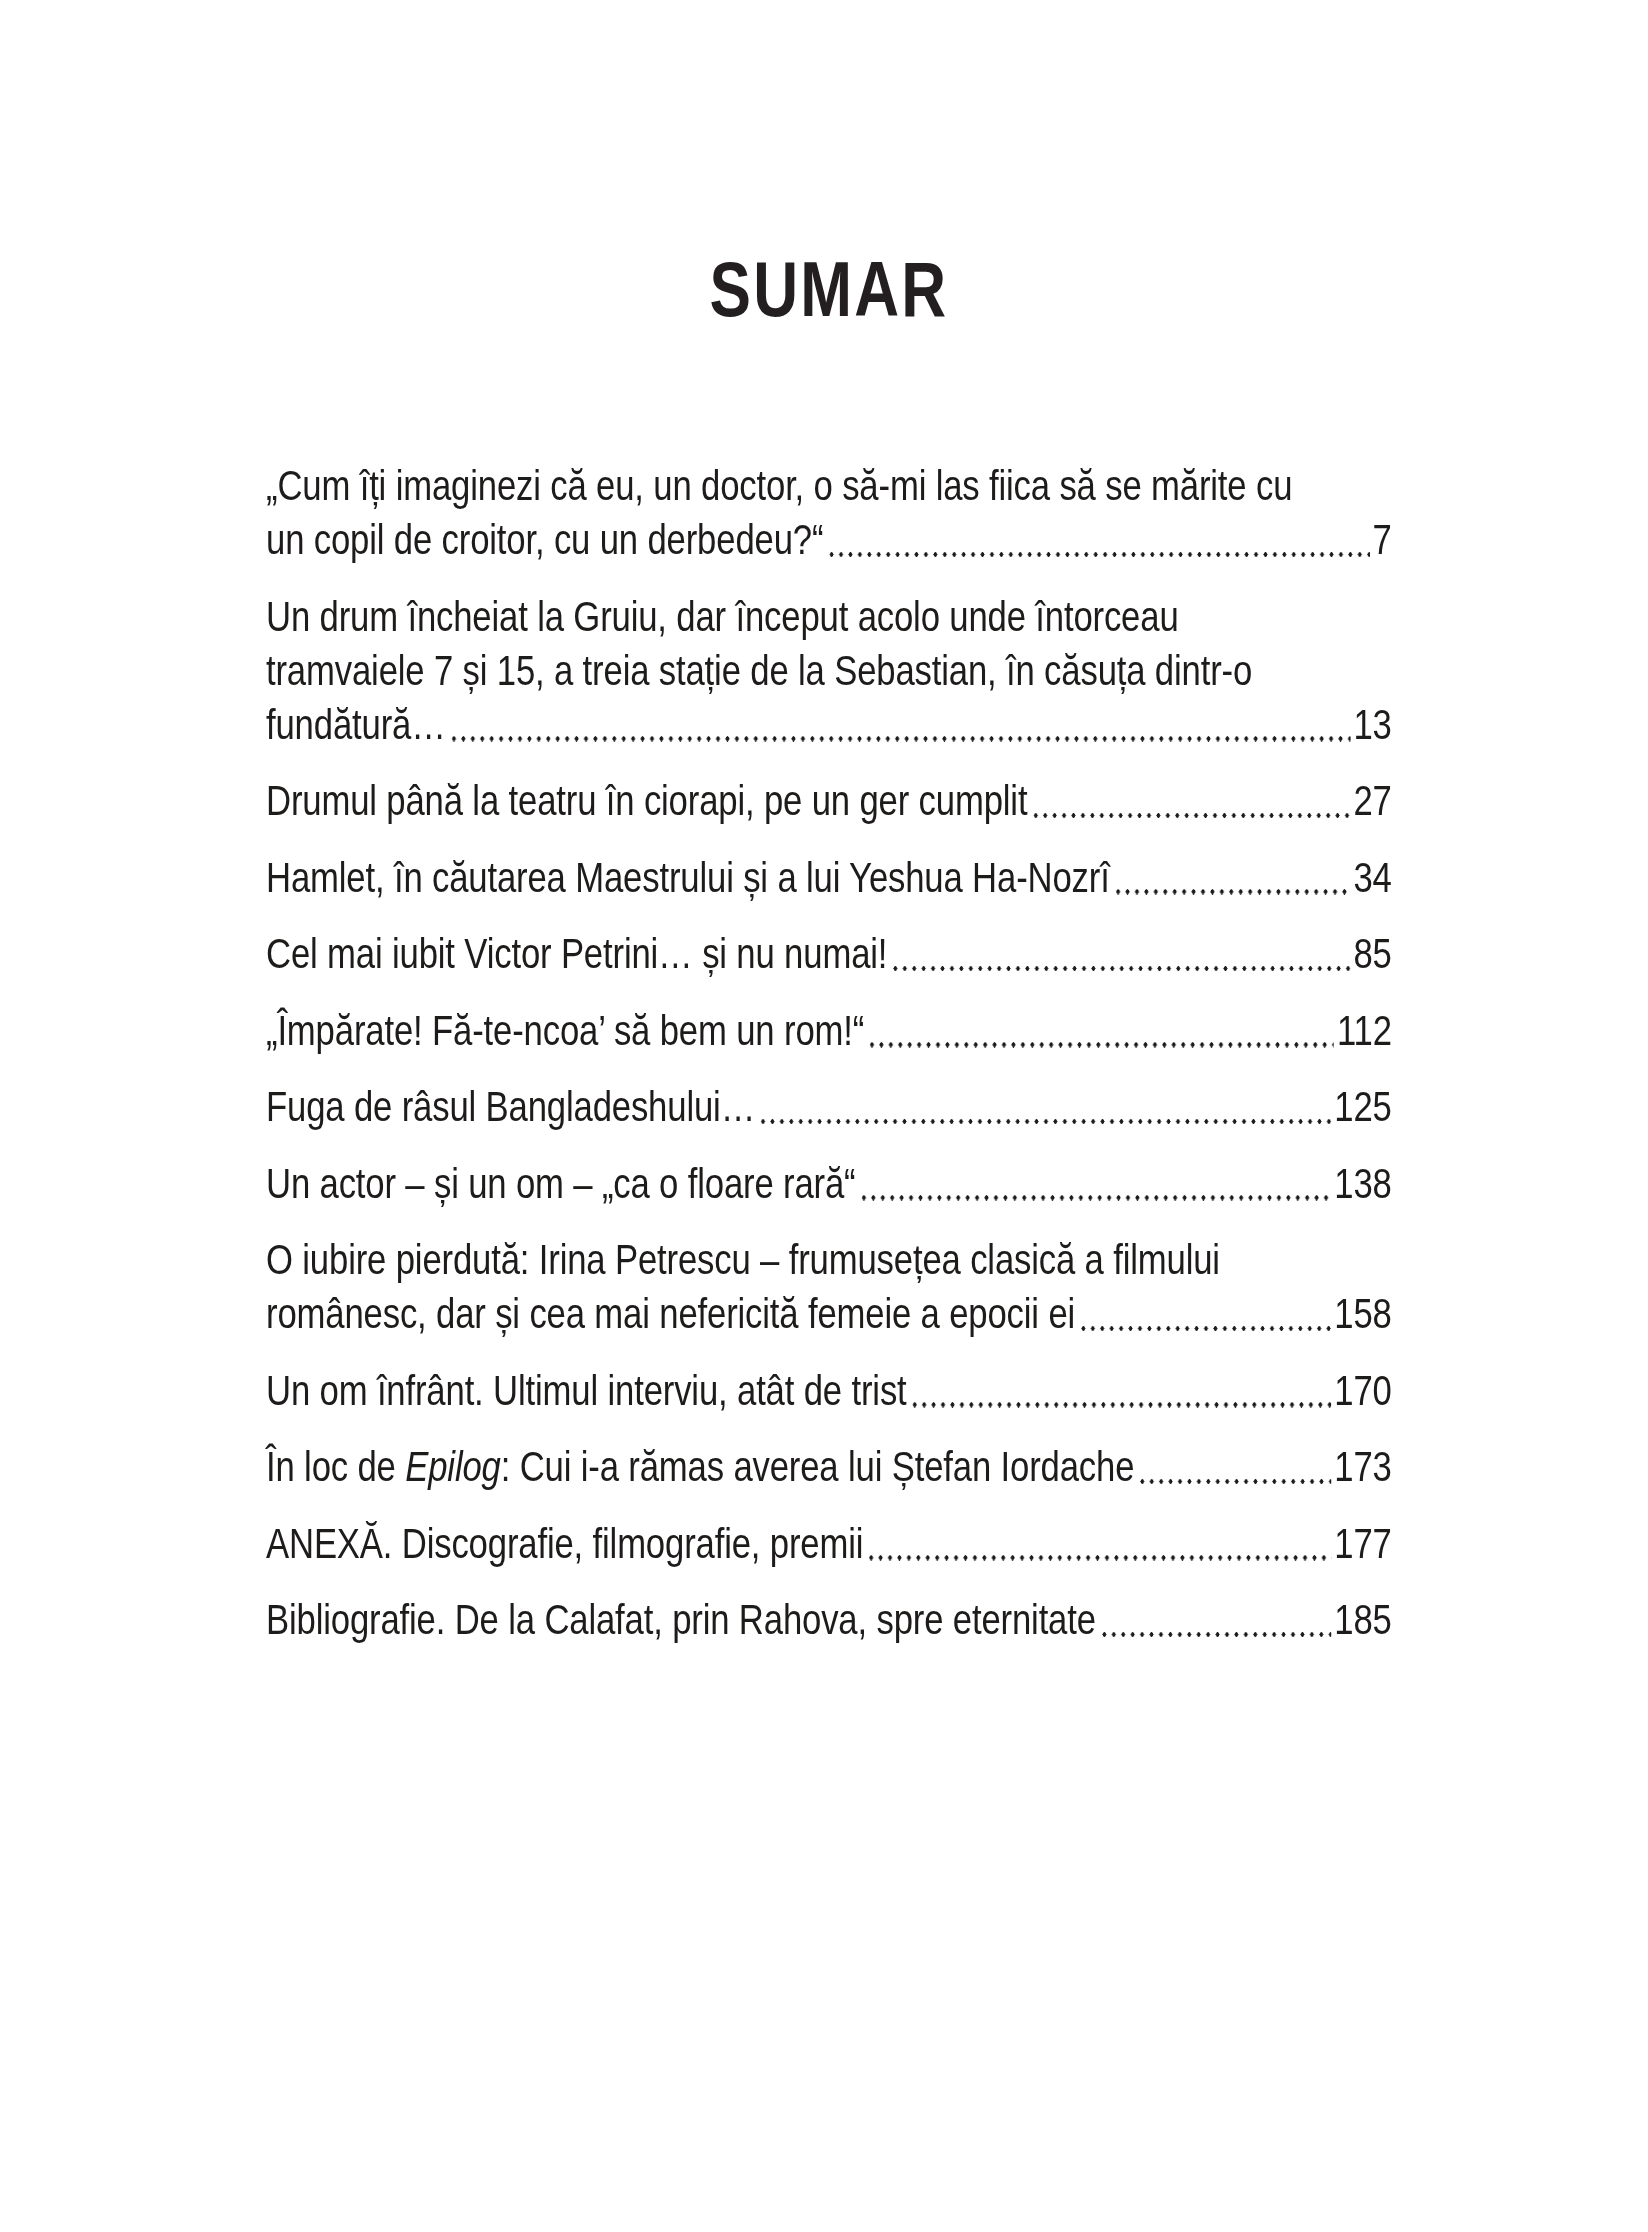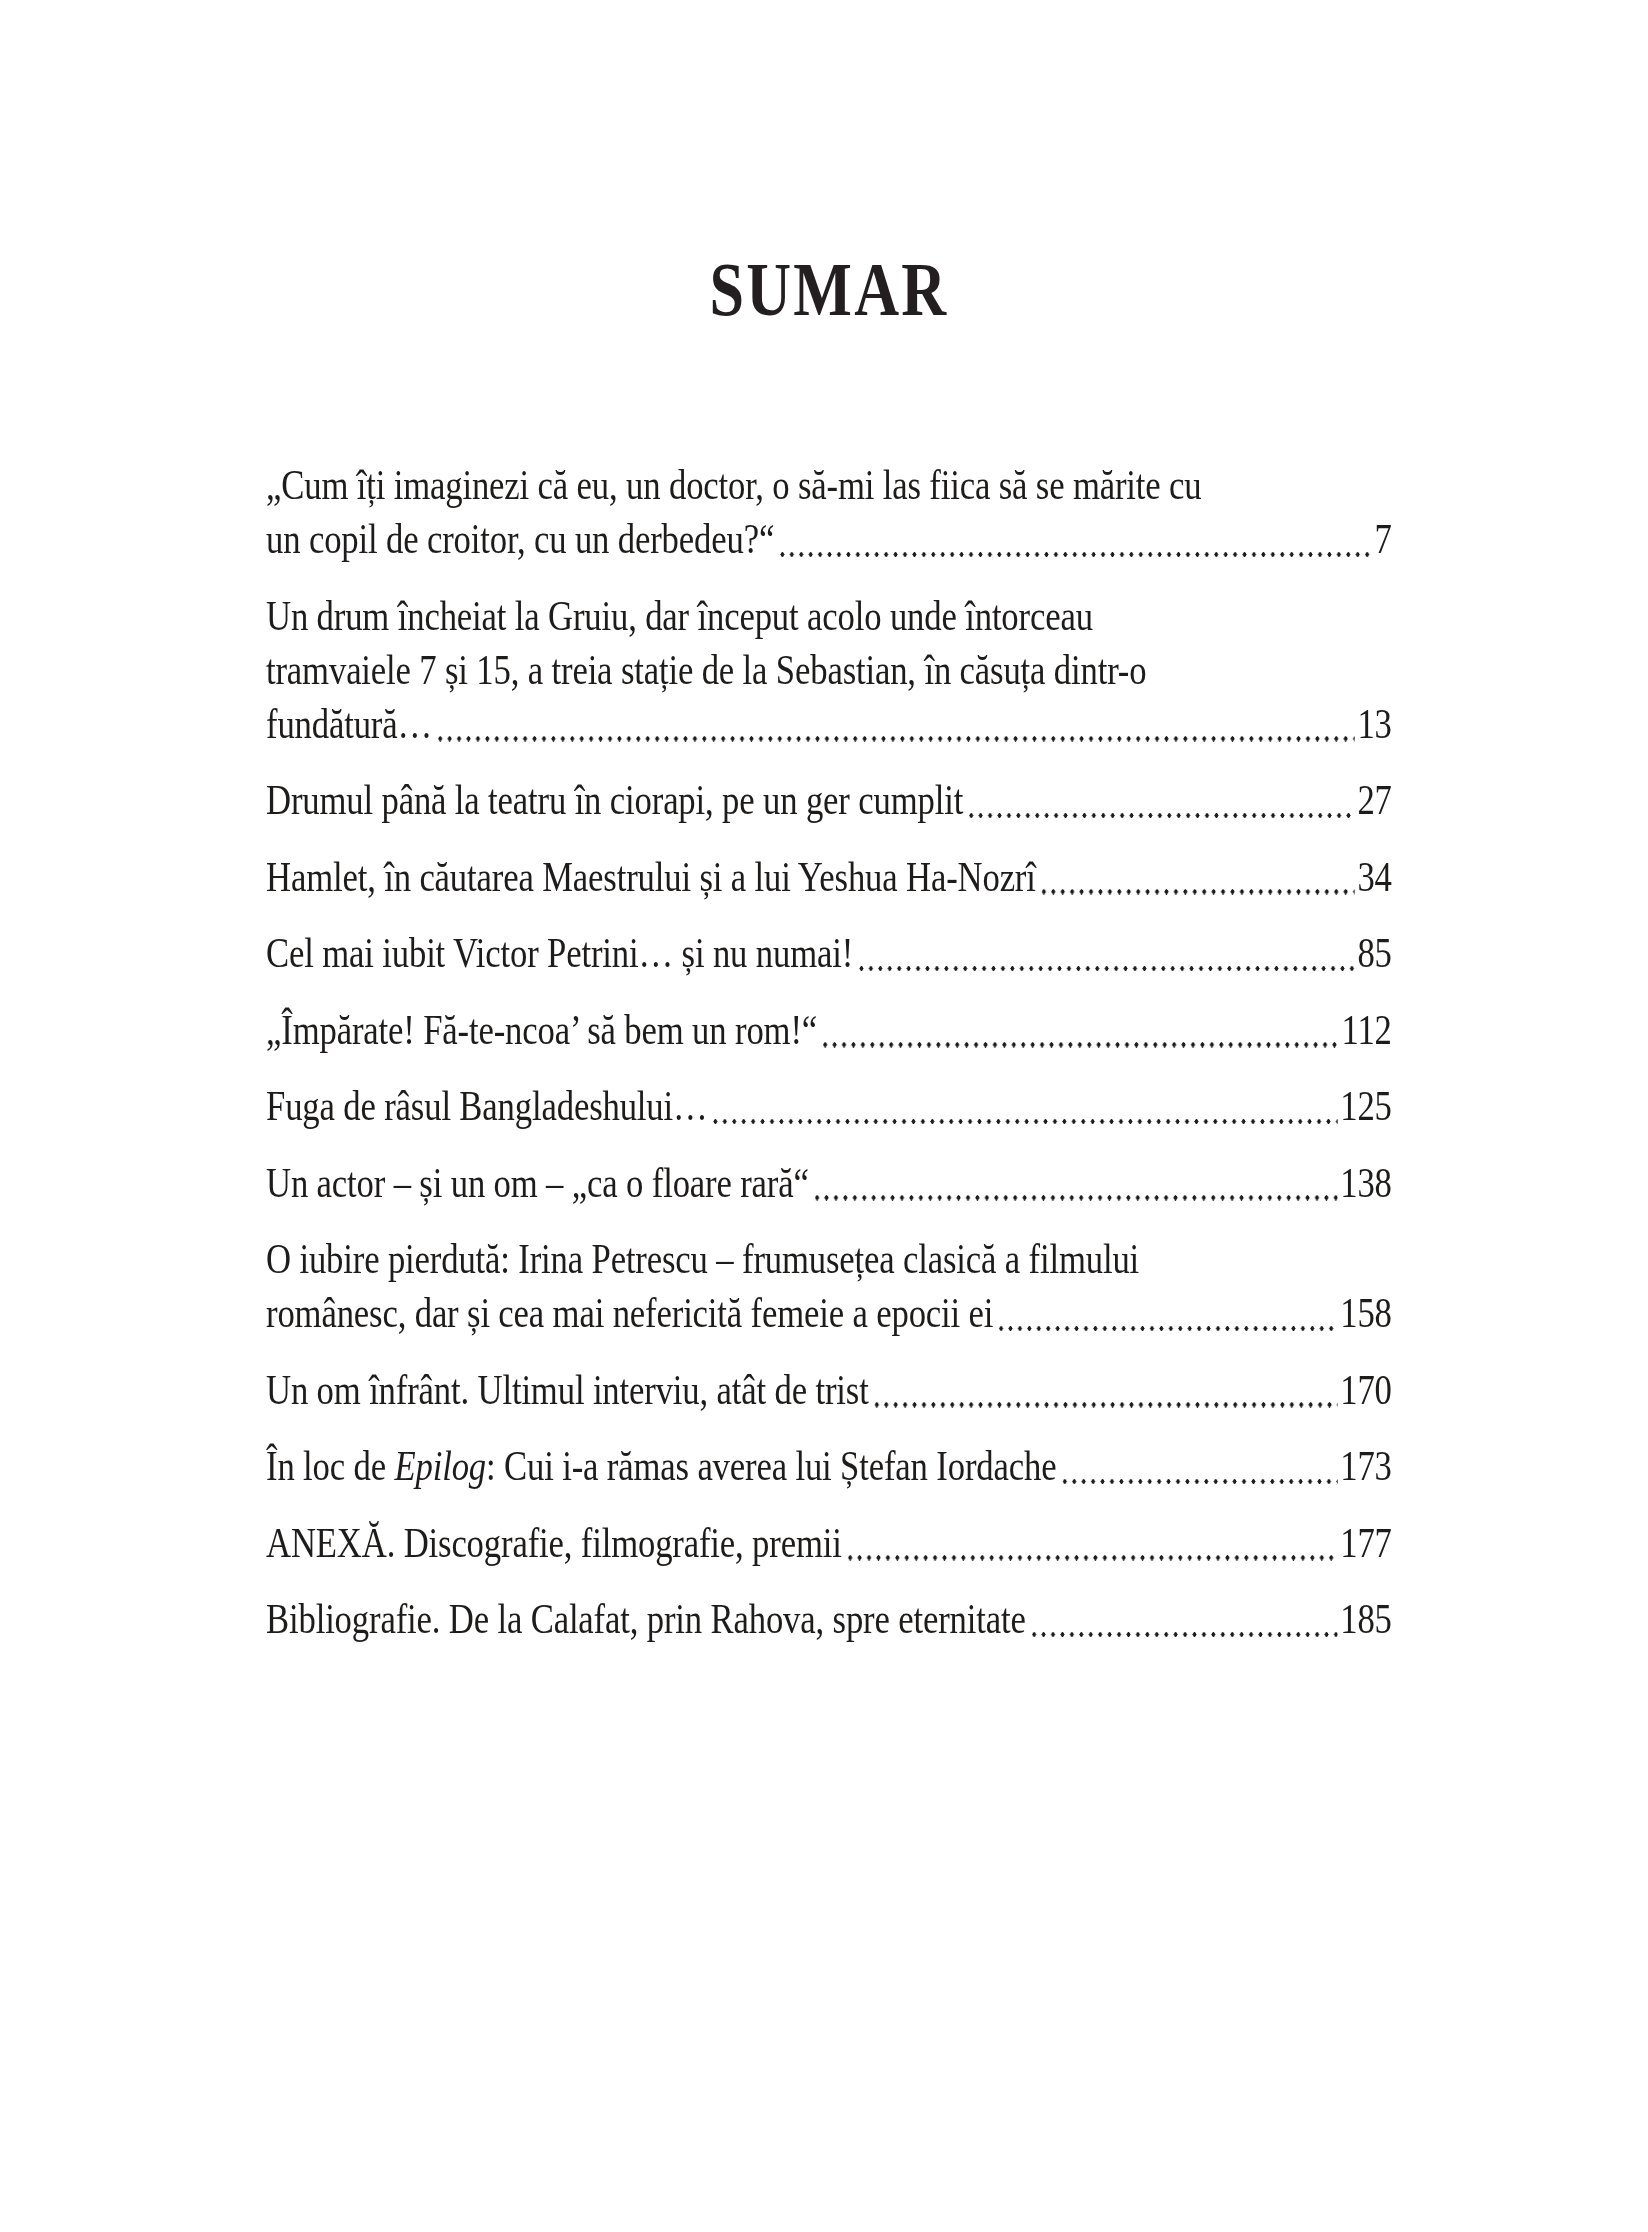--- a/index.html
+++ b/index.html
@@ -10,21 +10,21 @@
   body {
     width: 1648px;
     height: 2232px;
     overflow: hidden;
   }
   .sheet {
     position: relative;
     width: 1586px;
     height: 2232px;
     background: #ffffff;
-    font-family: Liberation Serif, serif;
+    font-family: Liberation Sans, sans-serif;
     color: #1e1c1b;
   }
   .content {
     position: absolute;
     left: 266px;
     top: 0;
     width: 1395px;
     transform: scaleX(0.807);
     transform-origin: left top;
   }

